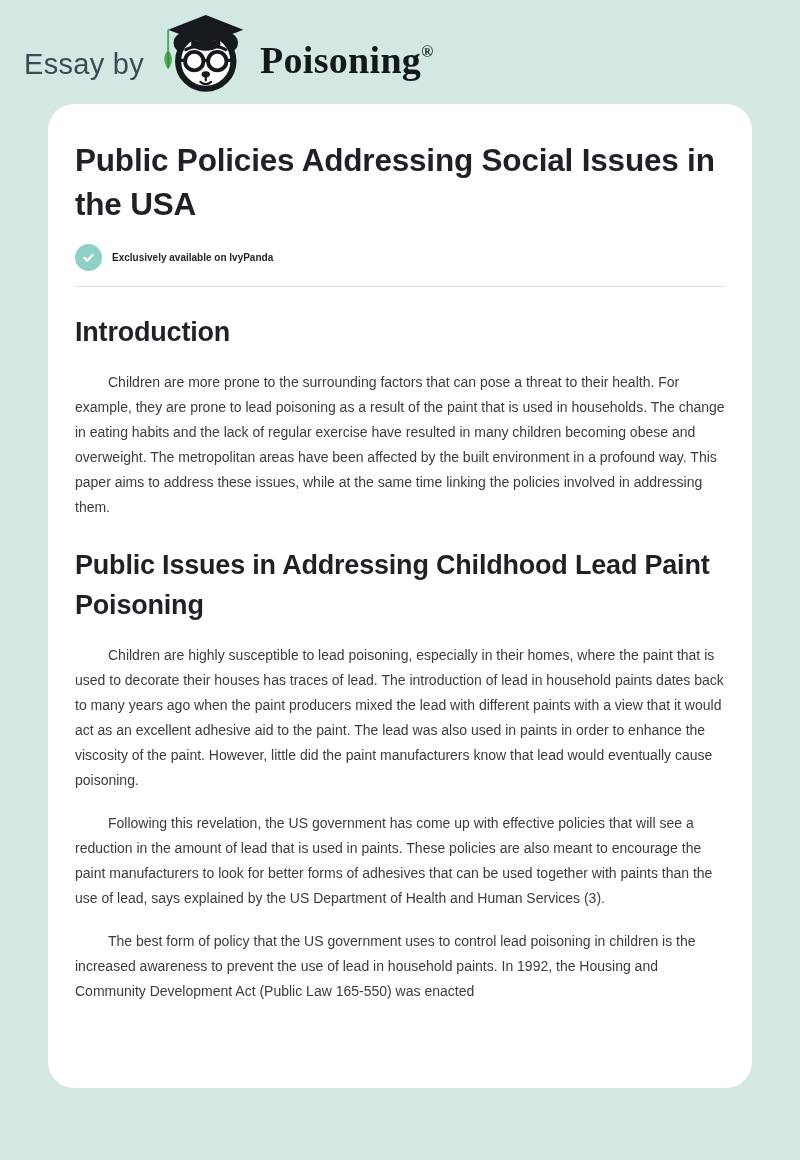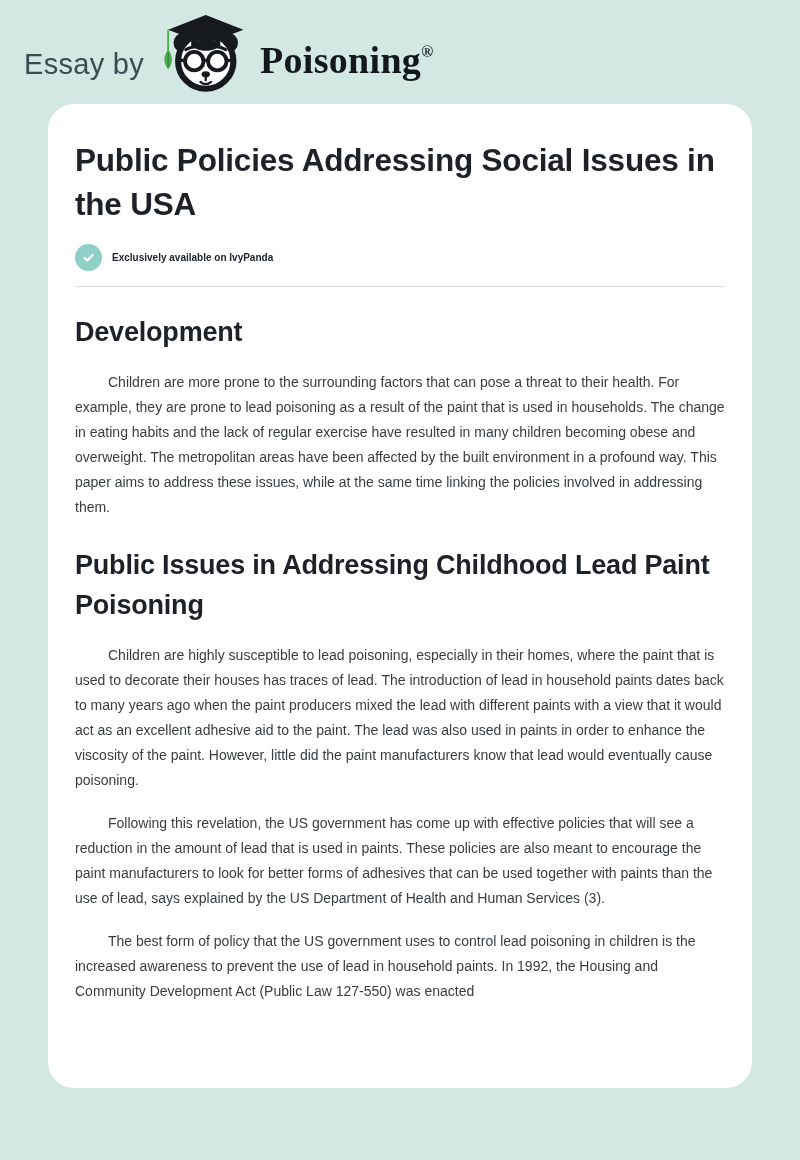--- a/index.html
+++ b/index.html
@@ -152,23 +152,23 @@
       <span class="badge-circle">
         <svg width="15" height="15" viewBox="0 0 24 24" aria-hidden="true">
           <path d="M5.5 12.5 l4.5 4.5 L18.5 8" fill="none" stroke="#ffffff" stroke-width="3.5" stroke-linecap="round" stroke-linejoin="round"></path>
         </svg>
       </span>
       <span class="badge-label">Exclusively available on IvyPanda</span>
     </div>
 
     <hr class="divider">
 
-    <h2>Development</h2>
+    <h2>Introduction</h2>
     <p>Children are more prone to the surrounding factors that can pose a threat to their health. For example, they are prone to lead poisoning as a result of the paint that is used in households. The change in eating habits and the lack of regular exercise have resulted in many children becoming obese and overweight. The metropolitan areas have been affected by the built environment in a profound way. This paper aims to address these issues, while at the same time linking the policies involved in addressing them.</p>
 
     <h2>Public Issues in Addressing Childhood Lead Paint Poisoning</h2>
     <p>Children are highly susceptible to lead poisoning, especially in their homes, where the paint that is used to decorate their houses has traces of lead. The introduction of lead in household paints dates back to many years ago when the paint producers mixed the lead with different paints with a view that it would act as an excellent adhesive aid to the paint. The lead was also used in paints in order to enhance the viscosity of the paint. However, little did the paint manufacturers know that lead would eventually cause poisoning.</p>
     <p>Following this revelation, the US government has come up with effective policies that will see a reduction in the amount of lead that is used in paints. These policies are also meant to encourage the paint manufacturers to look for better forms of adhesives that can be used together with paints than the use of lead, says explained by the US Department of Health and Human Services (3).</p>
-    <p>The best form of policy that the US government uses to control lead poisoning in children is the increased awareness to prevent the use of lead in household paints. In 1992, the Housing and Community Development Act (Public Law 127-550) was enacted</p>
+    <p>The best form of policy that the US government uses to control lead poisoning in children is the increased awareness to prevent the use of lead in household paints. In 1992, the Housing and Community Development Act (Public Law 165-550) was enacted</p>
 
   </div>
 
 </div>
 
 </body></html>

